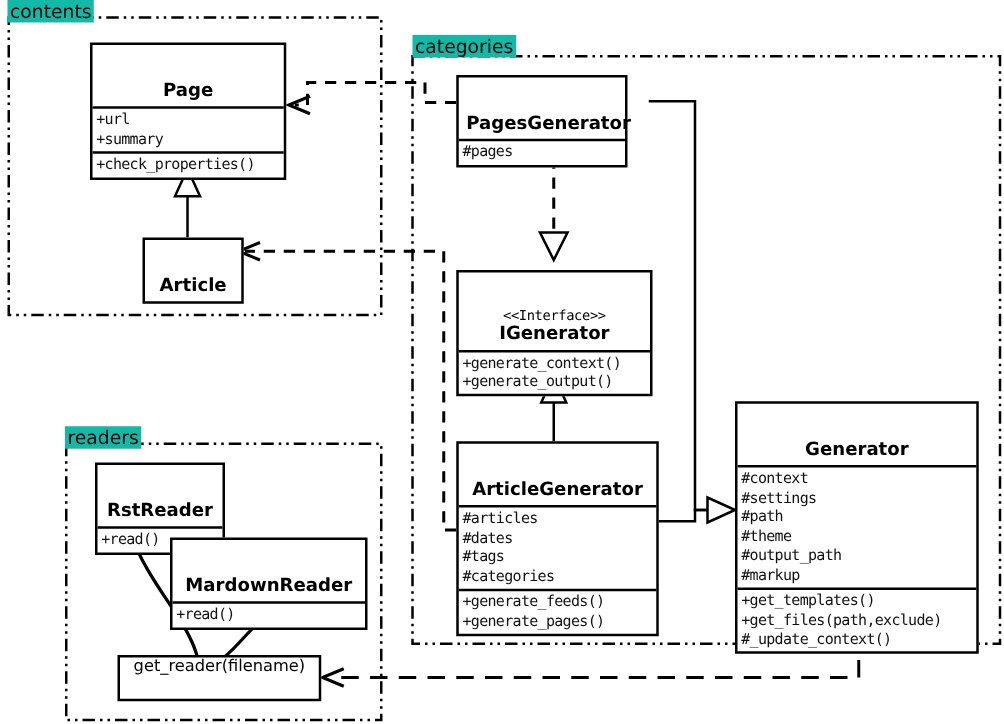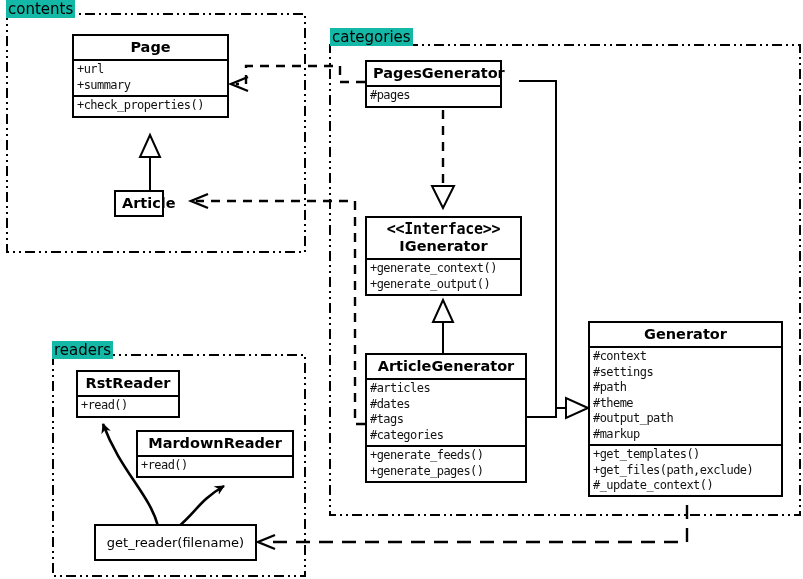--- a/index.html
+++ b/index.html
@@ -35,25 +35,26 @@
   }
   .uml-name {
     text-align: center;
     font-weight: bold;
     font-size: 14.5px;
     font-family: "DejaVu Sans", sans-serif;
     color: #000;
     padding: 3px 6px 4px 6px;
     line-height: 1.12;
     white-space: nowrap;
+    margin-top: 26px;
   }
   .uml-stereo {
     display: block;
-    font-weight: bold;
-    font-size: 15px;
+    font-weight: normal;
+    font-size: 11px;
     font-family: "DejaVu Sans Mono", monospace;
     letter-spacing: -0.3px;
   }
   .uml-sep {
     border-top: 2px solid #000;
   }
   .uml-compartment {
     padding: 1px 3px 2px 3px;
   }
   .uml-member {
@@ -65,21 +66,20 @@
     letter-spacing: -0.55px;
   }
   
   .fn-box {
     position: absolute;
     box-sizing: border-box;
     border: 2px solid #000;
     background: #fff;
     z-index: 5;
     display: flex;
-    align-items: center;
     justify-content: center;
   }
   .fn-label {
     font-family: "DejaVu Sans", sans-serif;
     font-size: 13px;
     color: #000;
     white-space: nowrap;
   }
   
   .pkg-label {
@@ -171,21 +171,21 @@
     <div class="uml-name">Page</div>
     <div class="uml-compartment uml-sep">
       <div class="uml-member">+url</div>
       <div class="uml-member">+summary</div>
     </div>
     <div class="uml-compartment uml-sep">
       <div class="uml-member">+check_properties()</div>
     </div>
   </div>
 
-  <div class="uml-class" style="left:114px; top:190px; width:50px;">
+  <div class="uml-class" style="left:114px; top:190px; width:81px;">
     <div class="uml-name">Article</div>
   </div>
 
   <div class="uml-class" style="left:365px; top:60px; width:137px;">
     <div class="uml-name">PagesGenerator</div>
     <div class="uml-compartment uml-sep">
       <div class="uml-member">#pages</div>
     </div>
   </div>
 

